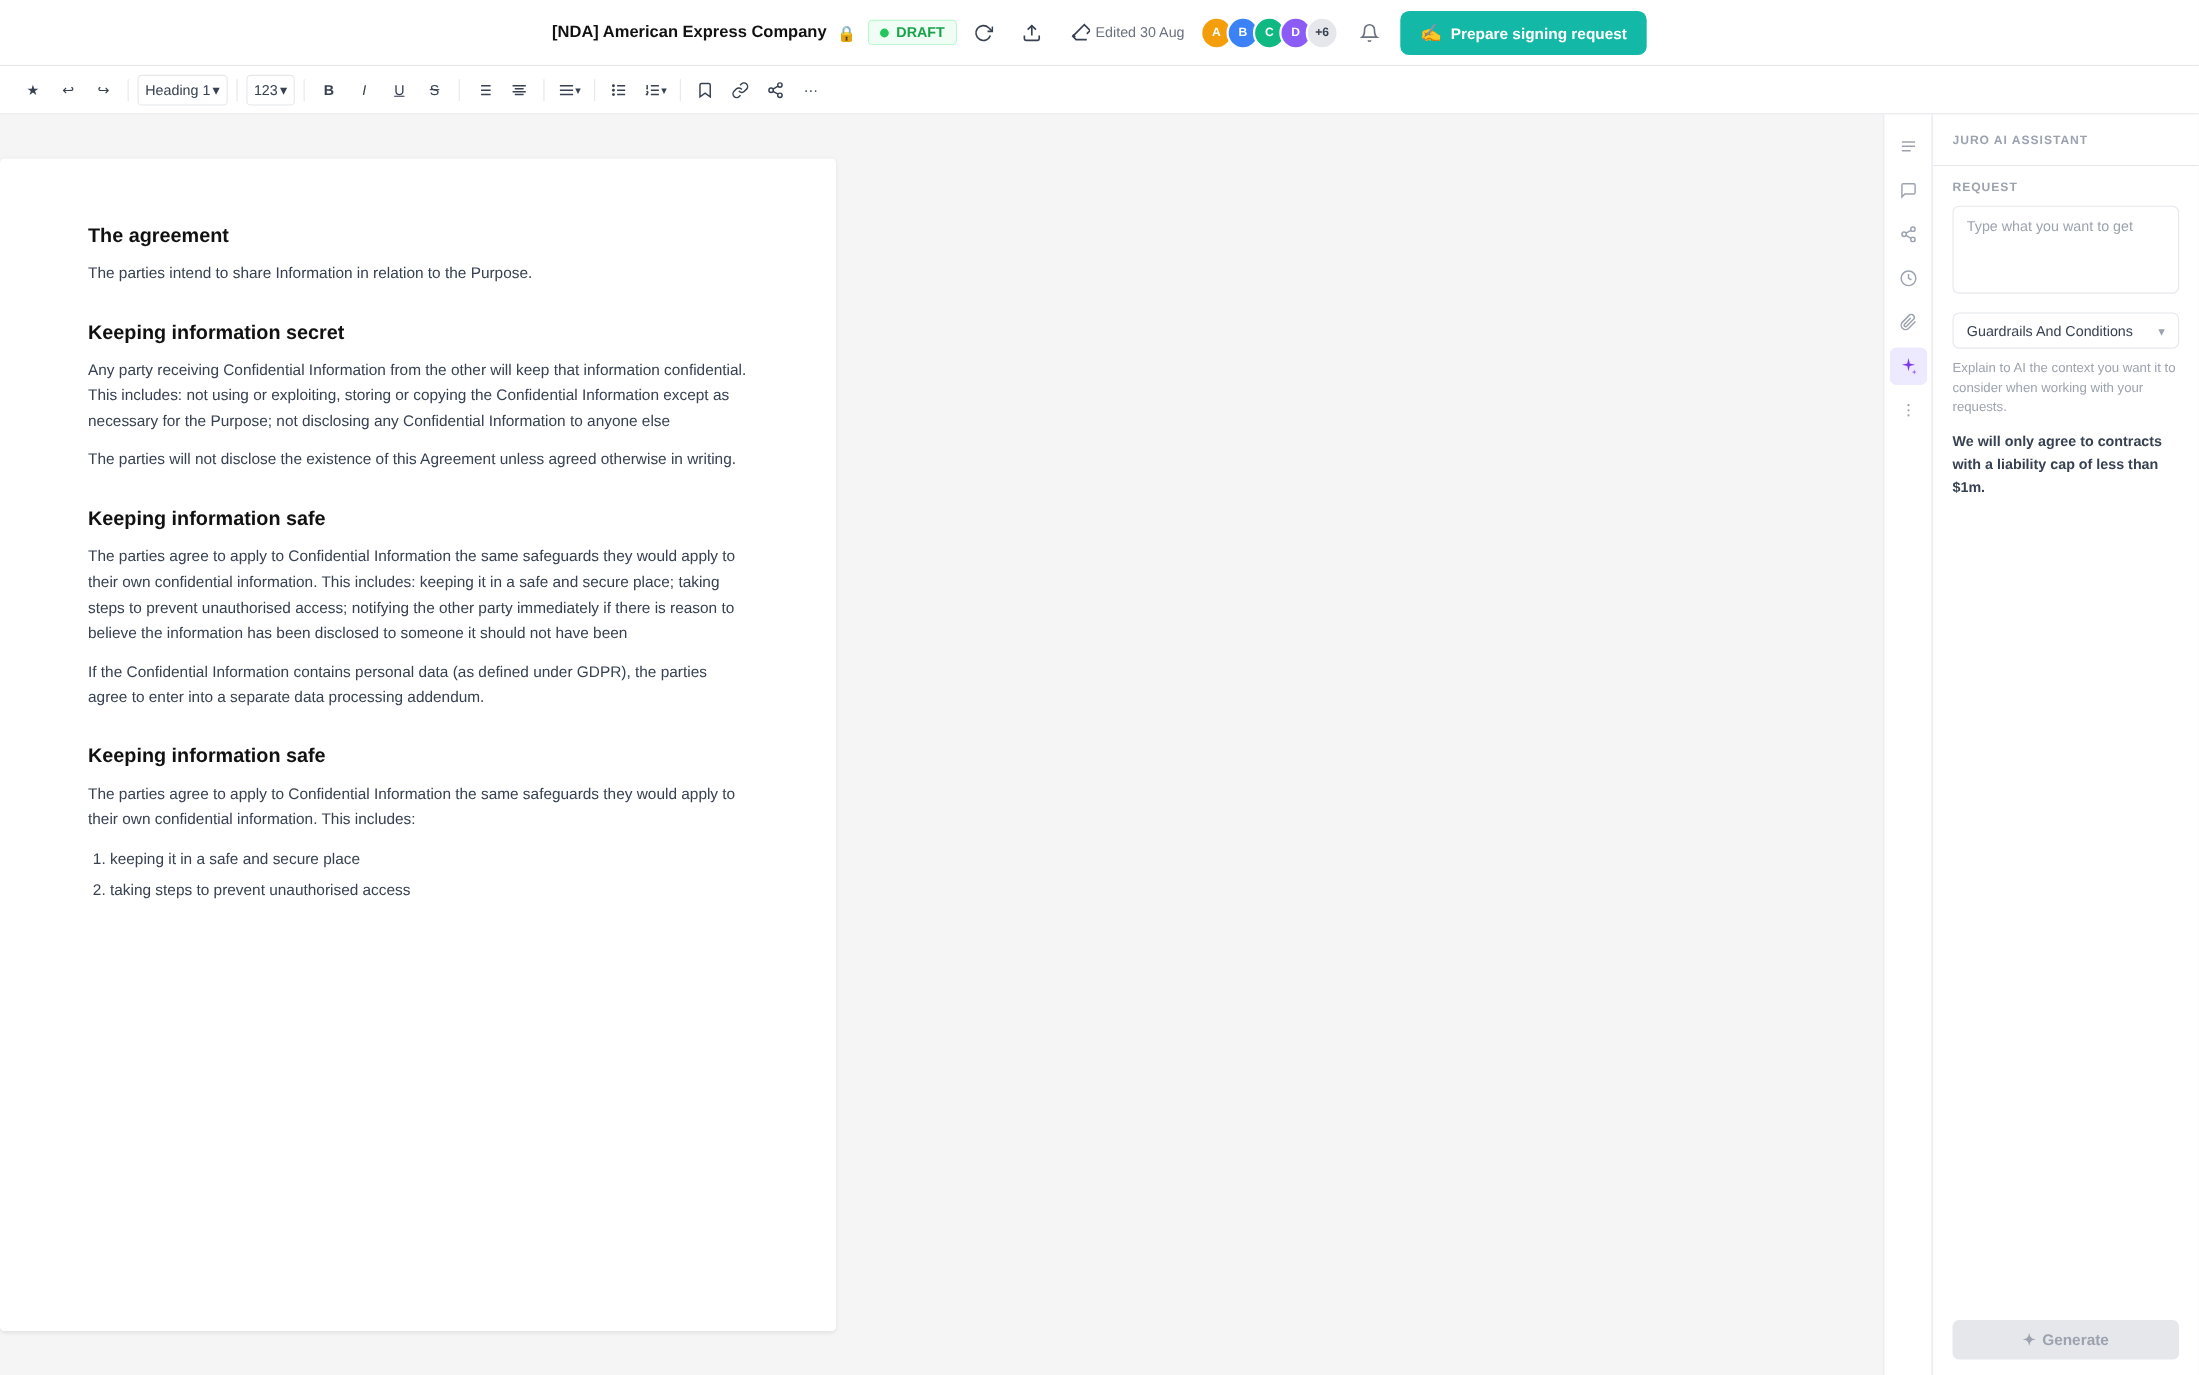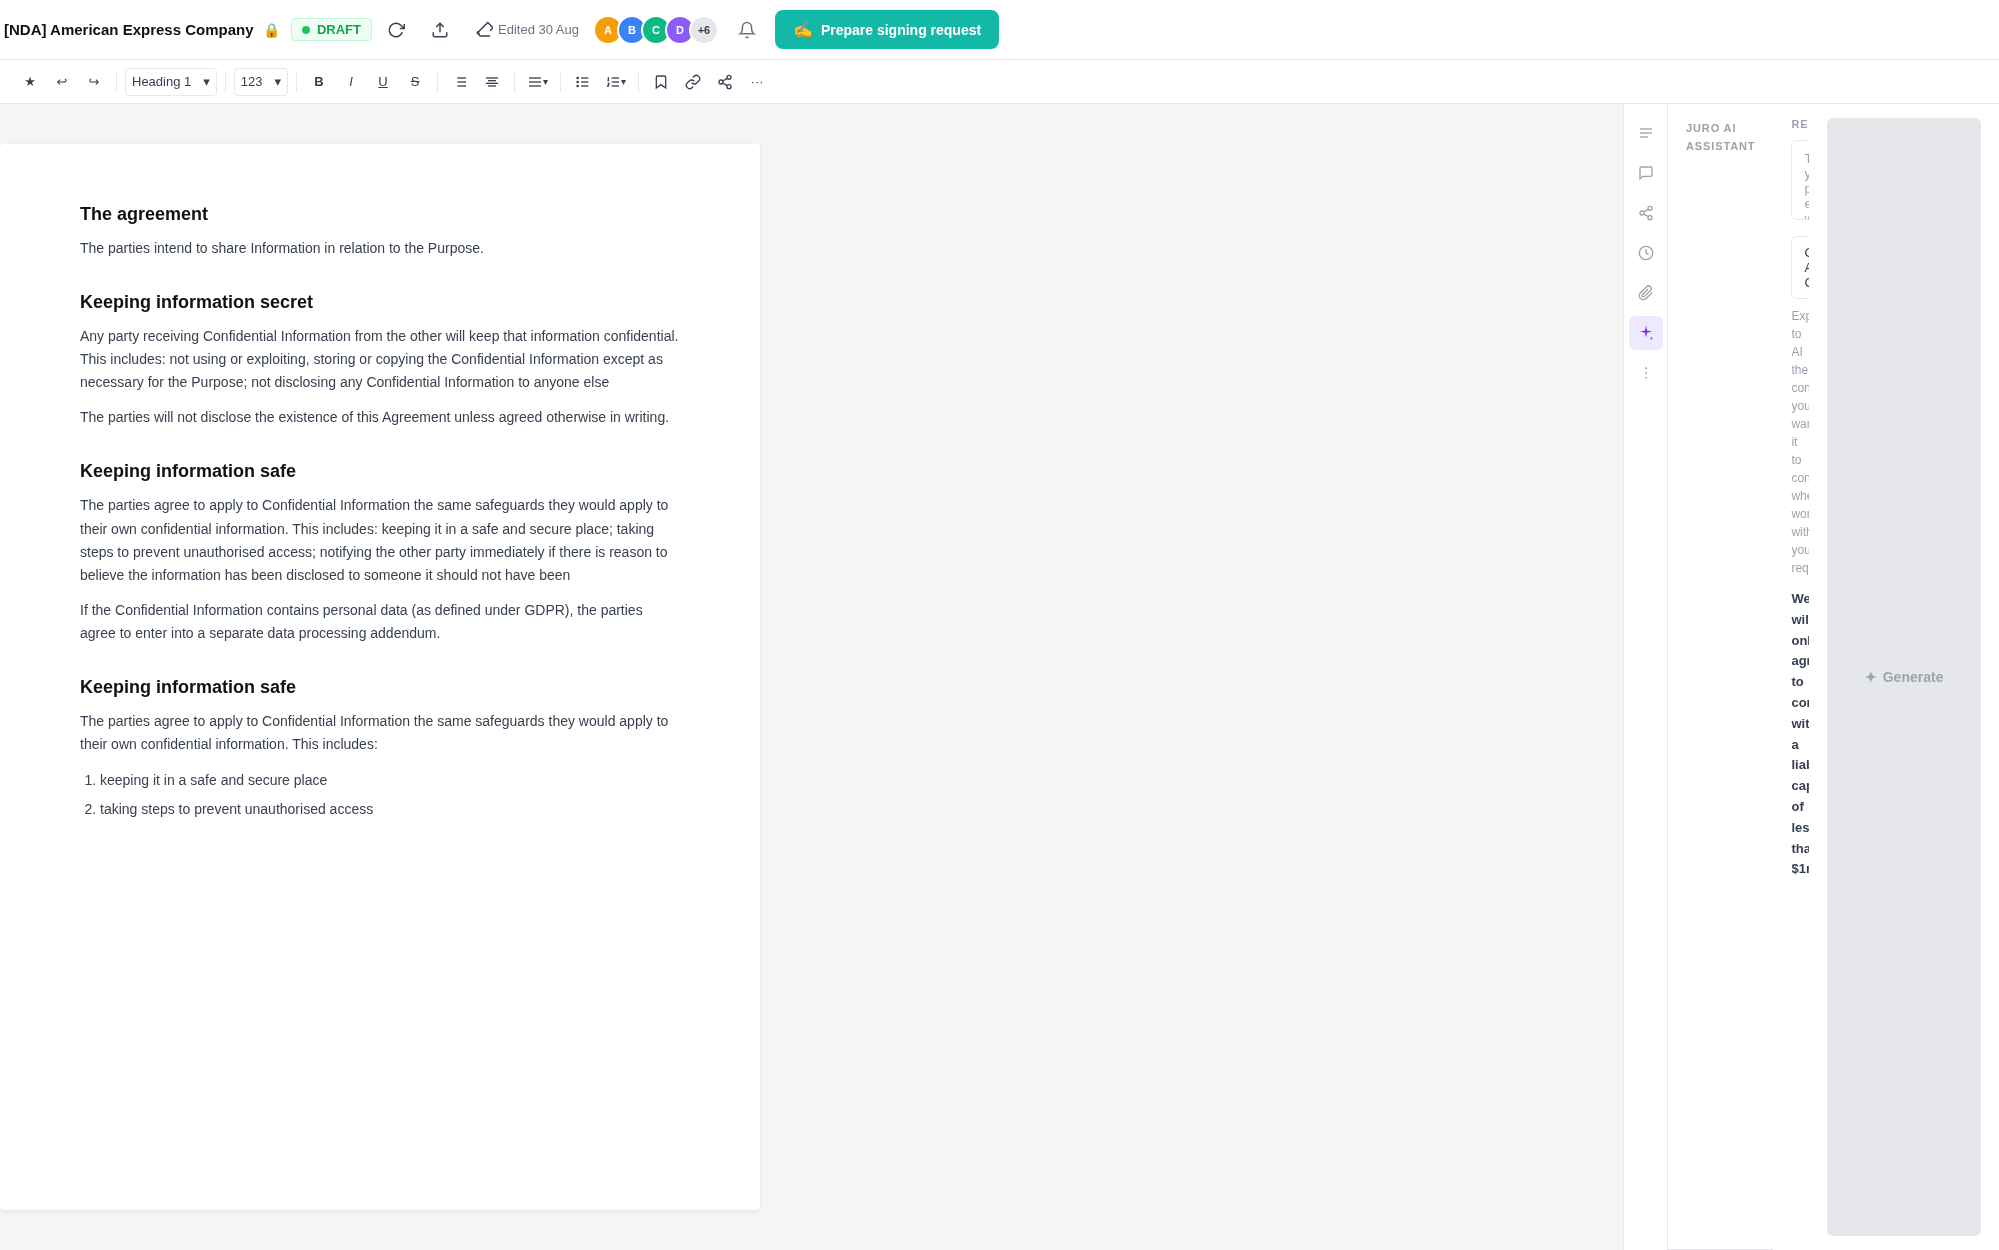--- a/index.html
+++ b/index.html
@@ -1,20 +1,20 @@
 <!DOCTYPE html>
 <html><head>
   <meta charset="utf-8">
   <style>
     * { box-sizing: border-box; margin: 0; padding: 0; }
     body { font-family: -apple-system, BlinkMacSystemFont, 'Segoe UI', sans-serif; background: #f5f5f5; overflow: hidden; }
 
     
     .top-bar {
-      display: flex; align-items: center; justify-content: flex-start;
+      display: flex; align-items: center; justify-content: center;
       background: #fff; border-bottom: 1px solid #e5e7eb;
       padding: 0 4px; height: 60px; position: relative; z-index: 10;
     }
     .top-bar-left { display: flex; align-items: center; gap: 10px; }
     .doc-title { font-size: 15px; font-weight: 600; color: #111; }
     .lock-icon { color: #9ca3af; font-size: 14px; }
     .draft-badge {
       display: flex; align-items: center; gap: 7px;
       background: #f0fdf4; border: 1px solid #bbf7d0; border-radius: 4px;
       padding: 3px 10px; font-size: 13px; font-weight: 600; color: #16a34a;
@@ -50,21 +50,21 @@
       padding: 0 16px; height: 44px;
     }
     .toolbar-sep { width: 1px; height: 20px; background: #e5e7eb; margin: 0 4px; }
     .toolbar-btn {
       display: flex; align-items: center; justify-content: center;
       min-width: 28px; height: 28px; border-radius: 4px; border: none;
       background: transparent; color: #374151; font-size: 13px; cursor: pointer;
       padding: 0 4px;
     }
     .toolbar-dropdown {
-      display: flex; align-items: center; gap: 12px;
+      display: flex; align-items: center; gap: 2px;
       border: 1px solid #e5e7eb; border-radius: 4px; padding: 2px 6px;
       background: #fff; font-size: 13px; color: #374151; cursor: pointer; height: 28px;
     }
     .toolbar-bold { font-weight: 700; }
     .toolbar-italic { font-style: italic; }
     .toolbar-underline { text-decoration: underline; }
     .toolbar-strike { text-decoration: line-through; }
 
     
     .main-layout {
@@ -94,22 +94,22 @@
     }
     .side-tool-btn {
       width: 34px; height: 34px; border-radius: 6px; border: none;
       background: transparent; color: #9ca3af; font-size: 16px; cursor: pointer;
       display: flex; align-items: center; justify-content: center;
     }
     .side-tool-btn.active { background: #ede9fe; color: #7c3aed; }
 
     
     .ai-panel {
-      width: 332px; background: #fff; border-left: 1px solid #e5e7eb;
-      display: flex; flex-direction: row; overflow: hidden;
+      width: 243px; background: #fff; border-left: 1px solid #e5e7eb;
+      display: flex; flex-direction: column; overflow: hidden;
     }
     .ai-panel-header {
       padding: 14px 18px; border-bottom: 1px solid #e5e7eb;
     }
     .ai-panel-title { font-size: 11px; font-weight: 700; color: #9ca3af; letter-spacing: 0.08em; text-transform: uppercase; }
     .ai-panel-body { padding: 14px 18px; flex: 1; overflow-y: auto; }
     .ai-section-label { font-size: 11px; font-weight: 700; color: #9ca3af; letter-spacing: 0.08em; text-transform: uppercase; margin-bottom: 10px; }
     .ai-request-input {
       width: 100%; border: 1px solid #e5e7eb; border-radius: 6px;
       padding: 10px 12px; font-size: 13px; color: #374151; resize: none;

